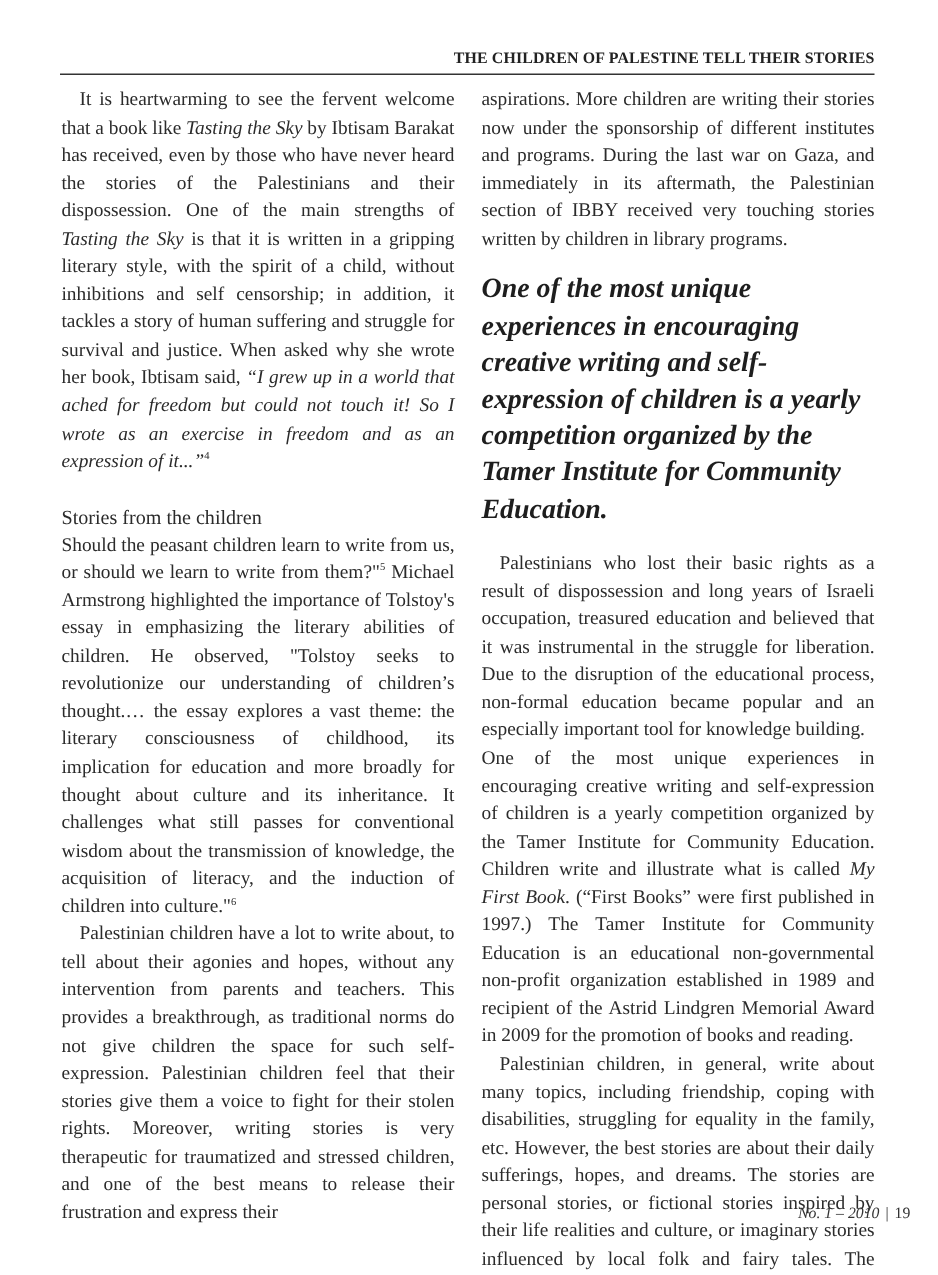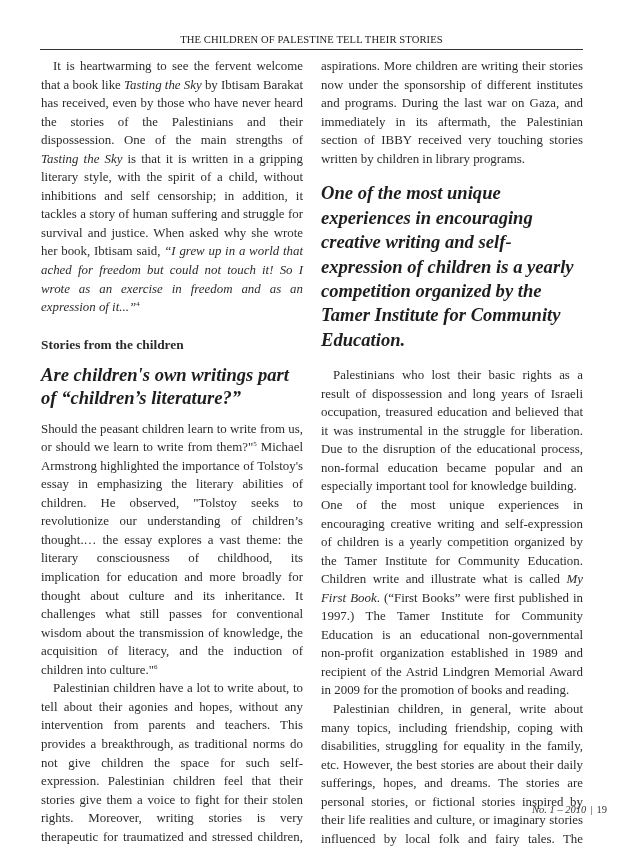--- a/index.html
+++ b/index.html
@@ -1,48 +1,47 @@
 <!DOCTYPE html>
 <html><head>
 <meta charset="utf-8">
 <style>
   html, body { margin: 0; padding: 0; background: #ffffff; }
   body { width: 625px; height: 850px; position: relative; overflow: hidden;
          font-family: "Liberation Serif", "DejaVu Serif", serif; color: #2b2b2b; }
   .running-head { position: absolute; left: 40px; top: 34px; width: 543px;
-                  text-align: center; font-size: 10.6px; letter-spacing: 0.1px; color: #222; }
+                  text-align: right; font-size: 10.6px; letter-spacing: 0.1px; color: #222; font-weight: bold; }
   .head-rule { position: absolute; left: 40px; top: 49px; width: 543px; height: 1px; background: #333; }
   .col { position: absolute; top: 57px; width: 262px; font-size: 12.9px; line-height: 18.55px; }
   .col-left { left: 41px; }
   .col-right { left: 321px; }
   p { margin: 0; text-align: justify; }
   .indent { text-indent: 12px; }
   em { font-style: italic; }
   sup { font-size: 7px; line-height: 0; vertical-align: 5px; }
-  .subhead { font-weight: bold; font-size: 13.4px; margin-top: 19px; line-height: 18px; }
+  .subhead { font-weight: normal; font-size: 13.4px; margin-top: 19px; line-height: 18px; }
   .pullquote-left { font-weight: bold; font-style: italic; font-size: 18.6px; line-height: 23px;
                     margin: 9px 0 11px 0; color: #1e1e1e; text-align: left; }
   .pullquote-right { font-weight: bold; font-style: italic; font-size: 18.6px; line-height: 24.4px;
                      margin: 13px 0 14px 0; color: #1e1e1e; text-align: left; }
   .folio { position: absolute; left: 505px; top: 804px; font-size: 10.5px; color: #333; }
   .folio .issue { font-style: italic; margin-left: 27px; }
   .folio .sep { margin: 0 4px; }
 </style>
 </head>
 <body>
 
 <div class="running-head">THE CHILDREN OF PALESTINE TELL THEIR STORIES</div>
 <div class="head-rule"></div>
 
 <div class="col col-left">
   <p class="indent"><span>It is heartwarming to see the fervent welcome that a book like </span><em>Tasting the Sky</em><span> by Ibtisam Barakat has received, even by those who have never heard the stories of the Palestinians and their dispossession. One of the main strengths of </span><em>Tasting the Sky</em><span> is that it is written in a gripping literary style, with the spirit of a child, without inhibitions and self censorship; in addition, it tackles a story of human suffering and struggle for survival and justice. When asked why she wrote her book, Ibtisam said, </span><em>“I grew up in a world that ached for freedom but could not touch it! So I wrote as an exercise in freedom and as an expression of it...”</em><sup>4</sup></p>
 
   <div class="subhead">Stories from the children</div>
 
-  <div class="pullquote-left">Are children's own writings part of “children’s literature?”</div>
 
   <p><span>Should the peasant children learn to write from us, or should we learn to write from them?"</span><sup>5</sup><span> Michael Armstrong highlighted the importance of Tolstoy's essay in emphasizing the literary abilities of children. He observed, "Tolstoy seeks to revolutionize our understanding of children’s thought.… the essay explores a vast theme: the literary consciousness of childhood, its implication for education and more broadly for thought about culture and its inheritance. It challenges what still passes for conventional wisdom about the transmission of knowledge, the acquisition of literacy, and the induction of children into culture."</span><sup>6</sup></p>
   <p class="indent">Palestinian children have a lot to write about, to tell about their agonies and hopes, without any intervention from parents and teachers. This provides a breakthrough, as traditional norms do not give children the space for such self-expression. Palestinian children feel that their stories give them a voice to fight for their stolen rights. Moreover, writing stories is very therapeutic for traumatized and stressed children, and one of the best means to release their frustration and express their</p>
 </div>
 
 <div class="col col-right">
   <p>aspirations. More children are writing their stories now under the sponsorship of different institutes and programs. During the last war on Gaza, and immediately in its aftermath, the Palestinian section of IBBY received very touching stories written by children in library programs.</p>
 
   <div class="pullquote-right">One of the most unique experiences in encouraging creative writing and self-expression of children is a yearly competition organized by the Tamer Institute for Community Education.</div>
 

